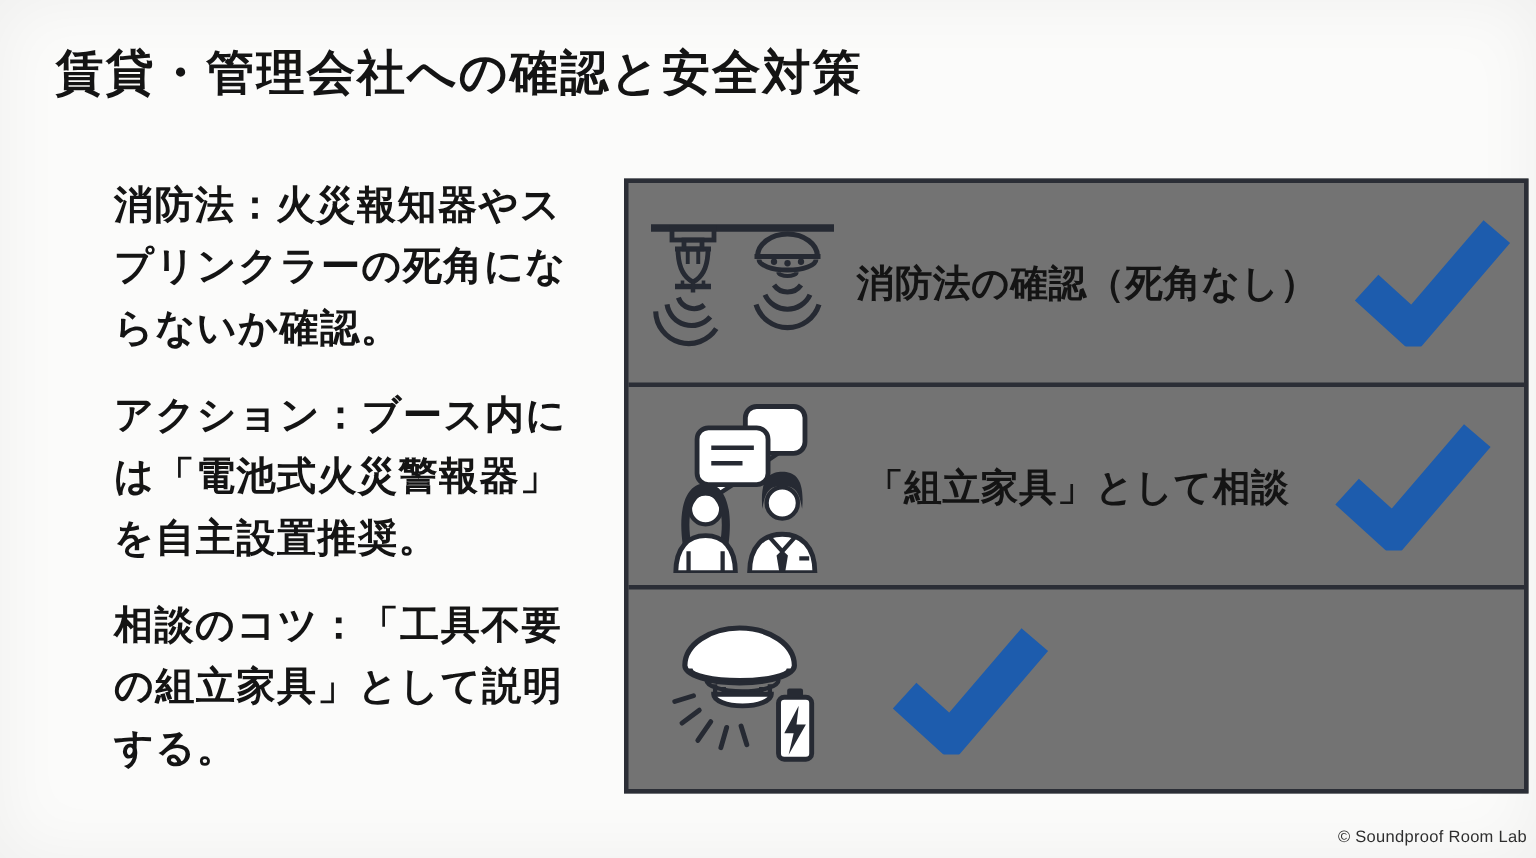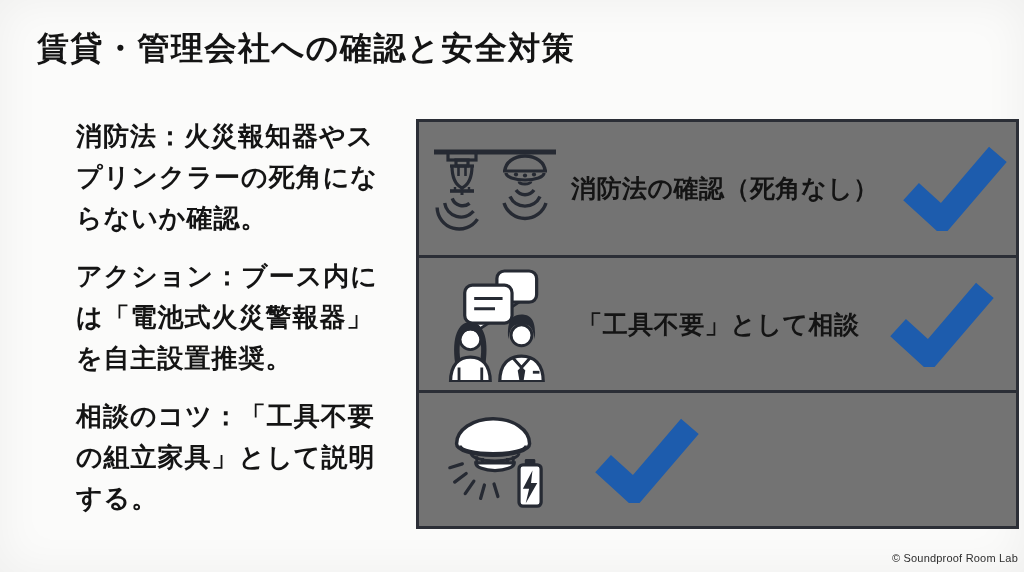--- a/index.html
+++ b/index.html
@@ -134,21 +134,21 @@
           <path class="ln" d="M18 107 V122 M42 107 V122" stroke-width="3"></path>
 
           <circle class="pp" cx="84" cy="73" r="11" stroke-width="3"></circle>
           <path class="fl" d="M70 77 C68 56 75 51 84 51 C93 51 100 56 98 77 C96 66 94 61 84 61 C74 61 72 66 70 77 Z"></path>
           <path class="pp" d="M61 122 C61 103 71 95 84 95 C97 95 107 103 107 122 Z" stroke-width="3.4"></path>
           <path class="ln" d="M75 97 L84 107 L93 97" stroke-width="3"></path>
           <path class="fl" d="M84 106 L80 110 L82 122 L86 122 L88 110 Z"></path>
           <path class="ln" d="M96 112 H103" stroke-width="3"></path>
         </svg>
       </div>
-      <div class="label-cell">「工具不要」として相談</div>
+      <div class="label-cell">「組立家具」として相談</div>
       <div class="check-cell">
         <svg width="112" height="86" viewBox="0 0 120 92" aria-hidden="true">
           <path class="check-path" d="M14 50 L47 80 L107 10" stroke-width="25" stroke-linecap="butt" stroke-linejoin="miter"></path>
         </svg>
       </div>
     </div>
 
     <div class="row">
       <div class="icon-cell">
         <svg width="98" height="100" viewBox="0 0 102 104" aria-hidden="true">

